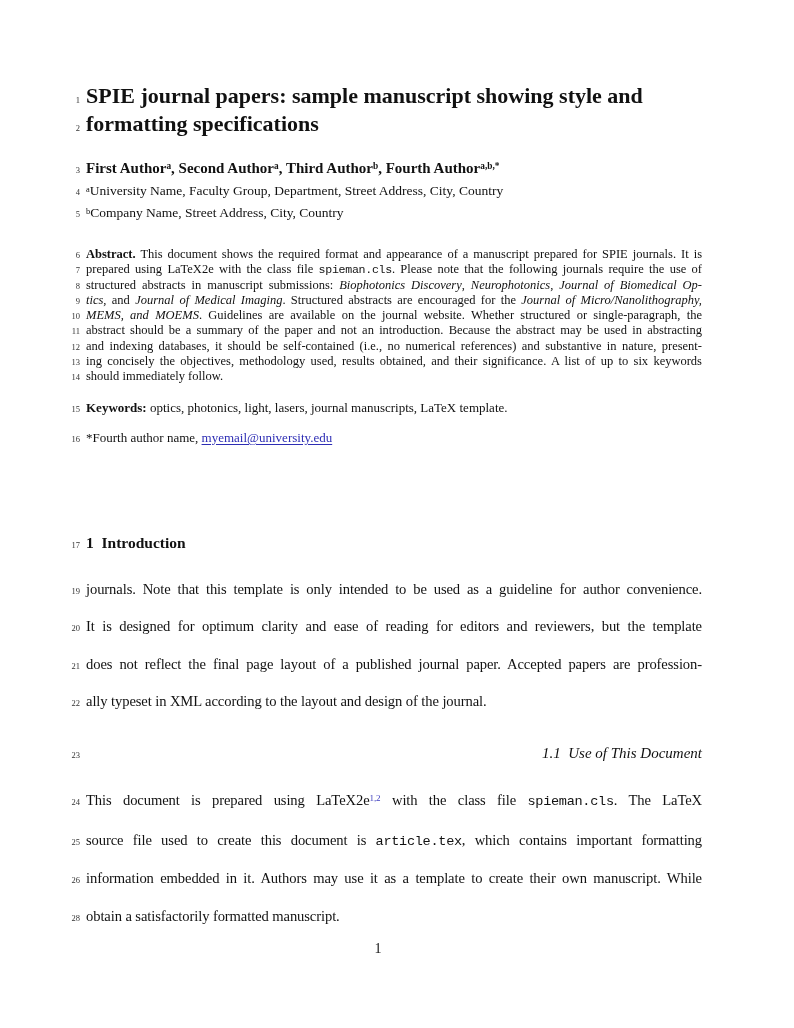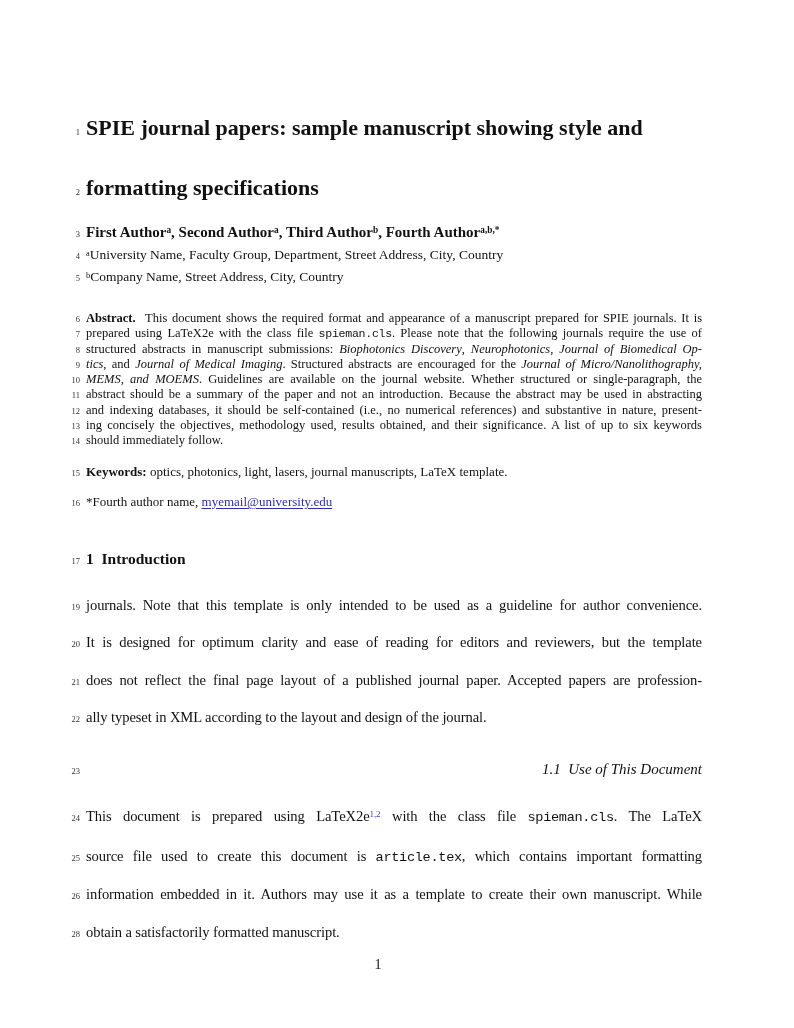--- a/index.html
+++ b/index.html
@@ -26,52 +26,52 @@
     font-size:8.5px;
     color:var(--numink);
     font-weight:400;
     font-style:normal;
     font-family:"Liberation Serif","DejaVu Serif",serif;
   }
   .txt{margin-left:6px;flex:1;min-width:0;}
   .just{text-align:justify;text-align-last:justify;}
 
   .title-block{margin-top:82px;}
-  .title-block .txt{font-size:22px;line-height:28px;font-weight:700;white-space:nowrap;margin-top:32px;}
+  .title-block .txt{font-size:22px;line-height:28px;font-weight:700;white-space:nowrap;}
 
   .authors{margin-top:20px;}
   .authors .txt{font-size:15px;line-height:21px;font-weight:700;white-space:nowrap;}
 
   .affils .txt{font-size:13.5px;line-height:20px;white-space:nowrap;}
 
   .abstract{margin-top:22px;}
   .abstract .txt{font-size:12.5px;line-height:15.3px;}
 
   .kw{margin-top:14px;}
   .kw .txt{font-size:13px;line-height:18px;white-space:nowrap;}
 
   .fn{margin-top:12px;}
   .fn .txt{font-size:13px;line-height:18px;white-space:nowrap;}
 
   .sec-h{margin-top:38px;}
-  .sec-h .txt{font-size:15.5px;line-height:20px;font-weight:700;white-space:pre-wrap;}
+  .sec-h .txt{font-size:15.5px;line-height:20px;font-weight:700;white-space:pre-wrap;margin-top:48px;}
 
   .subsec-h{margin-top:22px;}
   .subsec-h .txt{font-size:15px;line-height:20px;font-style:italic;white-space:pre-wrap;text-align:right;}
 
   .para .txt{font-size:14.6px;line-height:37.6px;letter-spacing:-0.1px;}
   .para1{margin-top:18px;}
   .para2{margin-top:19px;}
 
   .pageno{margin-top:6px;text-align:center;font-size:14px;line-height:16px;color:var(--ink);}
 
   
   .b{font-weight:700;}
   .i{font-style:italic;}
-  .gap{margin-right:5px;}
+  .gap{}
   .sup{font-size:62%;position:relative;top:-0.42em;letter-spacing:0;}
   .cite{color:var(--cite);font-size:62%;position:relative;top:-0.45em;cursor:pointer;}
   .mono{font-family:"Liberation Mono","DejaVu Sans Mono",monospace;font-size:93%;letter-spacing:-0.3px;}
   .link{color:var(--link);text-decoration:underline;text-underline-offset:2px;cursor:pointer;}
 </style>
 </head>
 <body>
 
 <div class="page">
   <div class="title-block">

